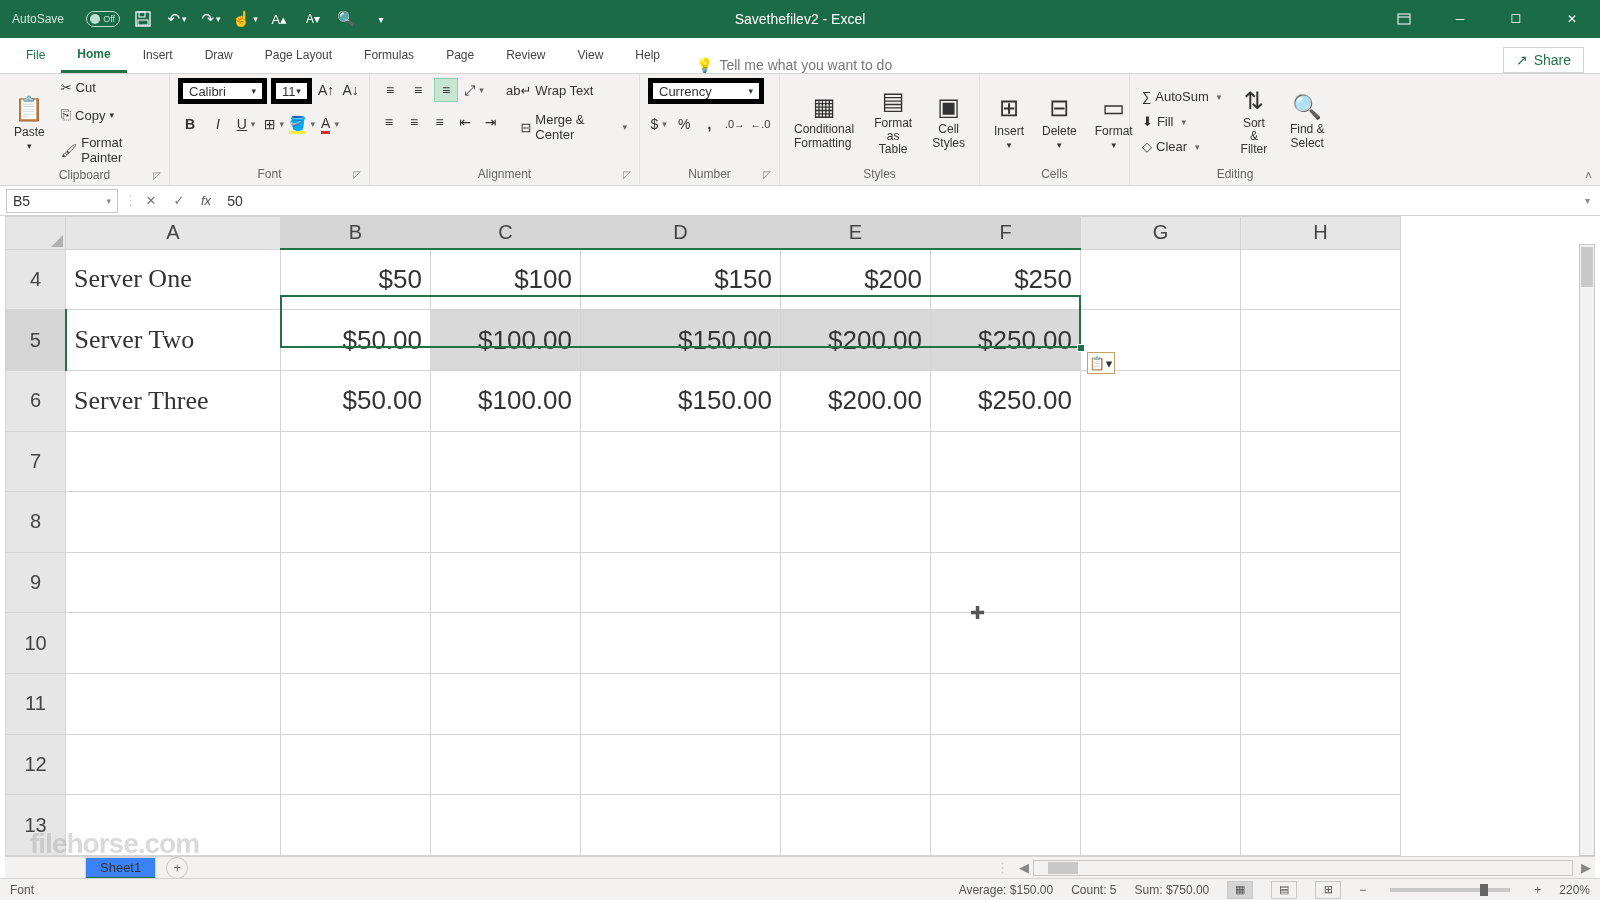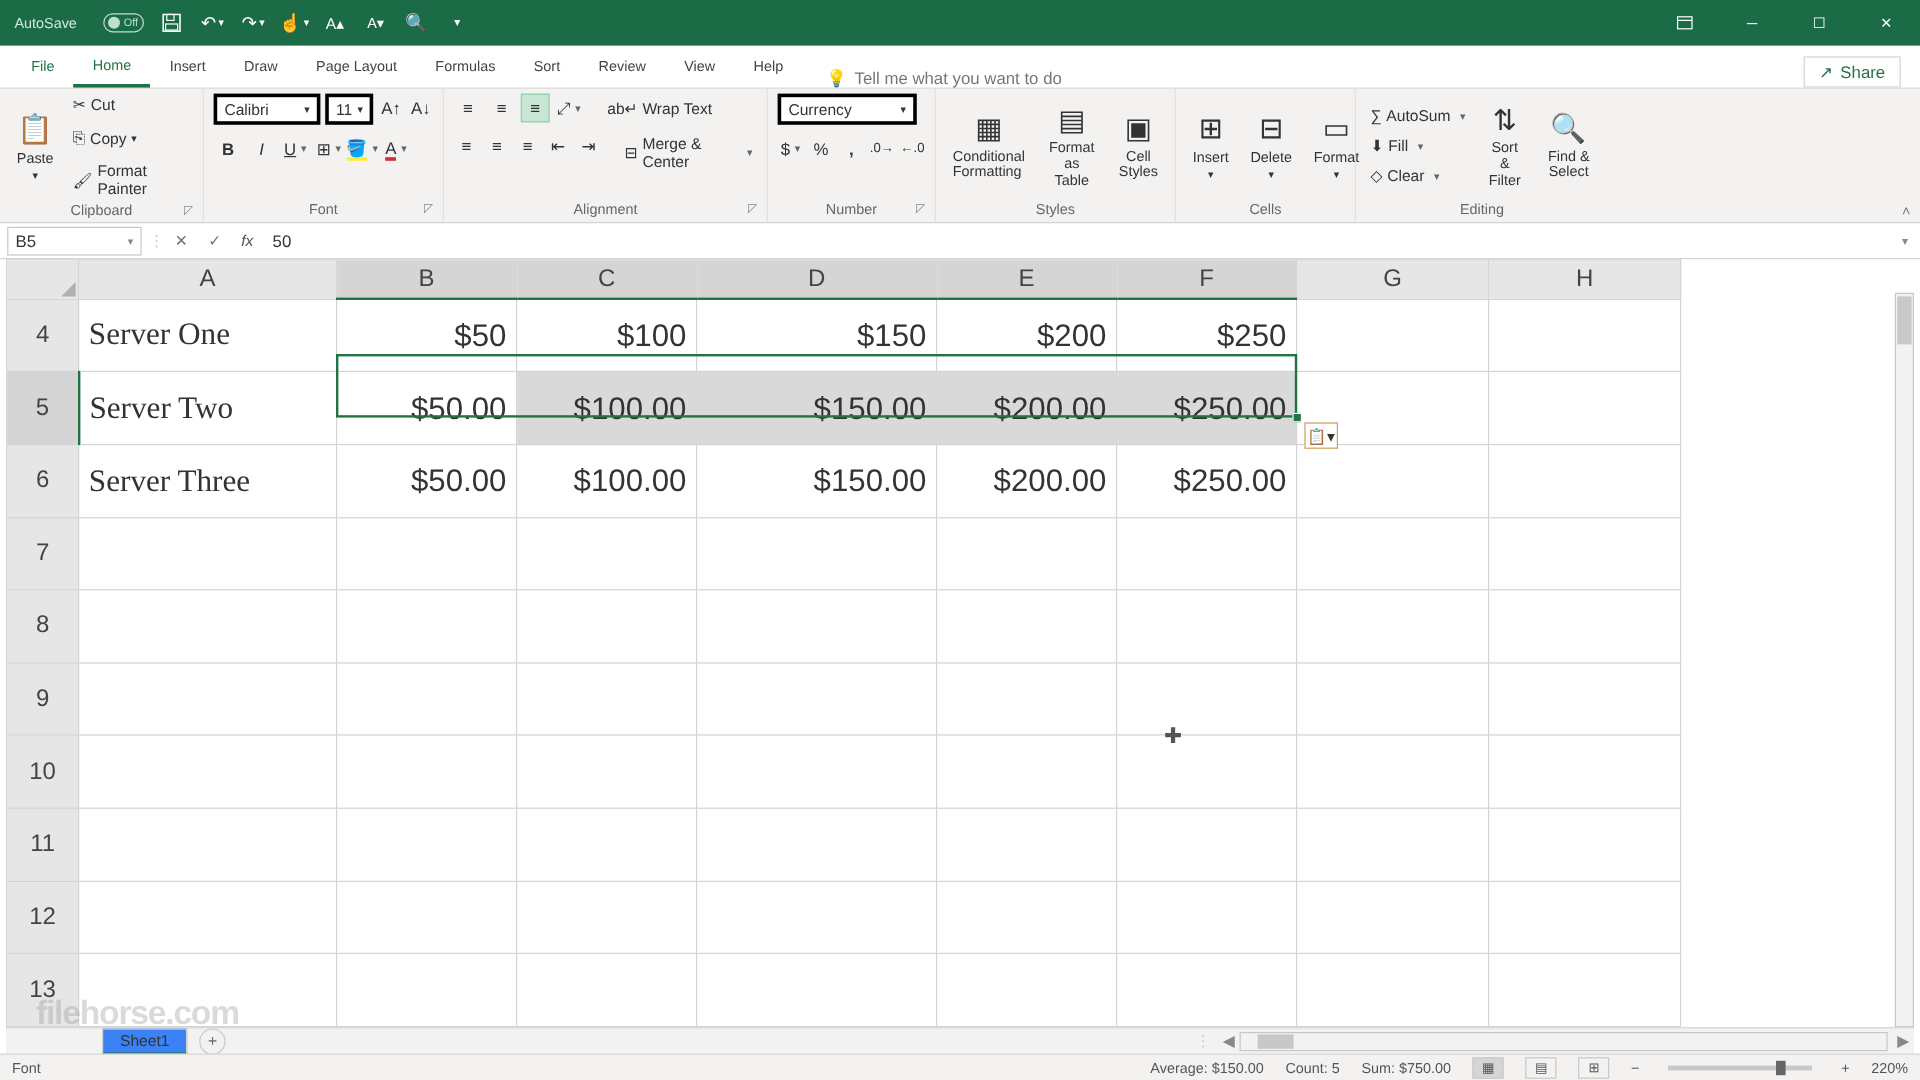--- a/index.html
+++ b/index.html
@@ -14,36 +14,36 @@
 .toggle .txt { font-size:9px; color:#bde0d0; position:absolute; right:4px; }
 .qat-btn { width:22px; height:22px; display:flex; align-items:center; justify-content:center; color:#fff; font-size:15px; }
 .title-center { position:absolute; left:0; right:0; text-align:center; font-size:14px; pointer-events:none; }
 .title-right { margin-left:auto; display:flex; }
 .win-btn { width:56px; height:38px; display:flex; align-items:center; justify-content:center; color:#fff; font-size:12px; }
 
 
 .ribbon-tabs { height:36px; background:#fff; border-bottom:1px solid #d4d4d4; display:flex; align-items:flex-end; padding-left:10px; }
 .rtab { padding:0 16px; height:36px; display:flex; align-items:center; font-size:12px; color:#444; }
 .rtab.file { color:#217346; }
-.rtab.active { color:#217346; border-bottom:3px solid #217346; font-weight:400; }
+.rtab.active { color:#217346; border-bottom:3px solid #217346; font-weight:700; }
 .tellme { display:flex; align-items:center; gap:6px; margin-left:20px; color:#777; font-size:14px; }
 .share-btn { margin-left:auto; margin-right:16px; padding:4px 12px; border:1px solid #d4d4d4; display:flex; align-items:center; gap:6px; color:#217346; font-size:14px; background:#fff; }
 
 
 .ribbon { height:112px; background:#f3f2f1; border-bottom:1px solid #d4d4d4; display:flex; position:relative; }
 .rgroup { border-right:1px solid #e1e1e1; padding:4px 8px 2px 8px; display:flex; flex-direction:column; justify-content:space-between; }
 .rgroup .body { display:flex; gap:6px; flex:1; }
 .rgroup .label { text-align:center; font-size:12px; color:#666; display:flex; align-items:center; justify-content:center; gap:4px; position:relative; height:18px; }
 .rgroup .label .dlg { position:absolute; right:0; font-size:10px; color:#888; }
 .sbtn { display:flex; align-items:center; gap:4px; padding:2px 4px; font-size:13px; color:#333; }
 .vbtn { display:flex; flex-direction:column; align-items:center; justify-content:center; font-size:12px; color:#333; gap:2px; padding:0 6px; }
 .vbtn .ic { font-size:24px; }
 .col { display:flex; flex-direction:column; gap:4px; }
 .row { display:flex; gap:4px; }
-.ibox { height:26px; border:3px solid #000000; background:#fff; padding:0 6px; display:flex; align-items:center; justify-content:space-between; font-size:13px; }
+.ibox { height:26px; border:5px solid #000000; background:#fff; padding:0 6px; display:flex; align-items:center; justify-content:space-between; font-size:13px; }
 .dd::after { content:"▾"; font-size:9px; color:#666; margin-left:4px; }
 .ab { width:24px; height:24px; display:flex; align-items:center; justify-content:center; font-size:14px; }
 .ab.pressed { background:#c8e6d4; border:1px solid #8fcfad; }
 .chev-collapse { position:absolute; right:8px; bottom:2px; font-size:12px; color:#777; }
 
 
 .fbar { height:30px; border-bottom:1px solid #d4d4d4; display:flex; align-items:center; background:#fff; }
 .name-box { width:112px; height:24px; border:1px solid #c8c8c8; margin:0 6px; display:flex; align-items:center; padding:0 6px; font-size:14px; justify-content:space-between; }
 .fbar .fx-btn { width:28px; text-align:center; color:#777; }
 .fbar .fx-lbl { font-style:italic; margin:0 8px; color:#555; }
@@ -111,41 +111,42 @@
         </svg>
     </span>
     <span class="qat-btn">↶<span style="font-size:9px;margin-left:2px">▾</span></span>
     <span class="qat-btn">↷<span style="font-size:9px;margin-left:2px">▾</span></span>
     <span class="qat-btn">☝<span style="font-size:9px;margin-left:2px">▾</span></span>
     <span class="qat-btn" style="font-size:13px">A▴</span>
     <span class="qat-btn" style="font-size:12px">A▾</span>
     <span class="qat-btn">🔍</span>
     <span class="qat-btn" style="font-size:10px">▾</span>
   </div>
+  <div class="title-center">Savethefilev2 - Excel</div>
   <div class="title-right">
     <div class="win-btn">
         <svg width="14" height="12">
           <rect x="1" y="1" width="12" height="10" fill="none" stroke="#fff"></rect>
           <line x1="1" y1="4" x2="13" y2="4" stroke="#fff"></line>
         </svg>
       </div>
     <div class="win-btn">─</div>
     <div class="win-btn">☐</div>
     <div class="win-btn close">✕</div>
   </div>
 </div>
 
 <div class="ribbon-tabs">
   <div class="rtab file">File</div>
   <div class="rtab active">Home</div>
   <div class="rtab">Insert</div>
   <div class="rtab">Draw</div>
   <div class="rtab">Page Layout</div>
   <div class="rtab">Formulas</div>
-  <div class="rtab">Sort</div>
+  <div class="rtab">Page</div>
   <div class="rtab">Review</div>
   <div class="rtab">View</div>
   <div class="rtab">Help</div>
   <div class="tellme">
     <span>💡</span>
     <span>Tell me what you want to do</span>
   </div>
   <div class="share-btn">
     <span>↗</span>
     <span>Share</span>

